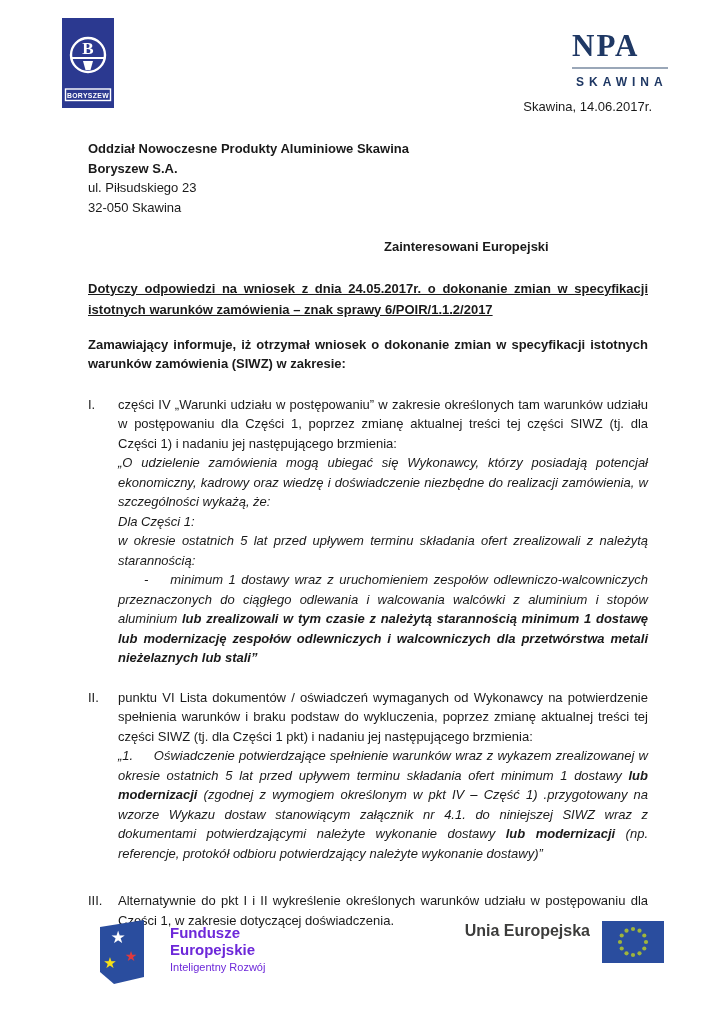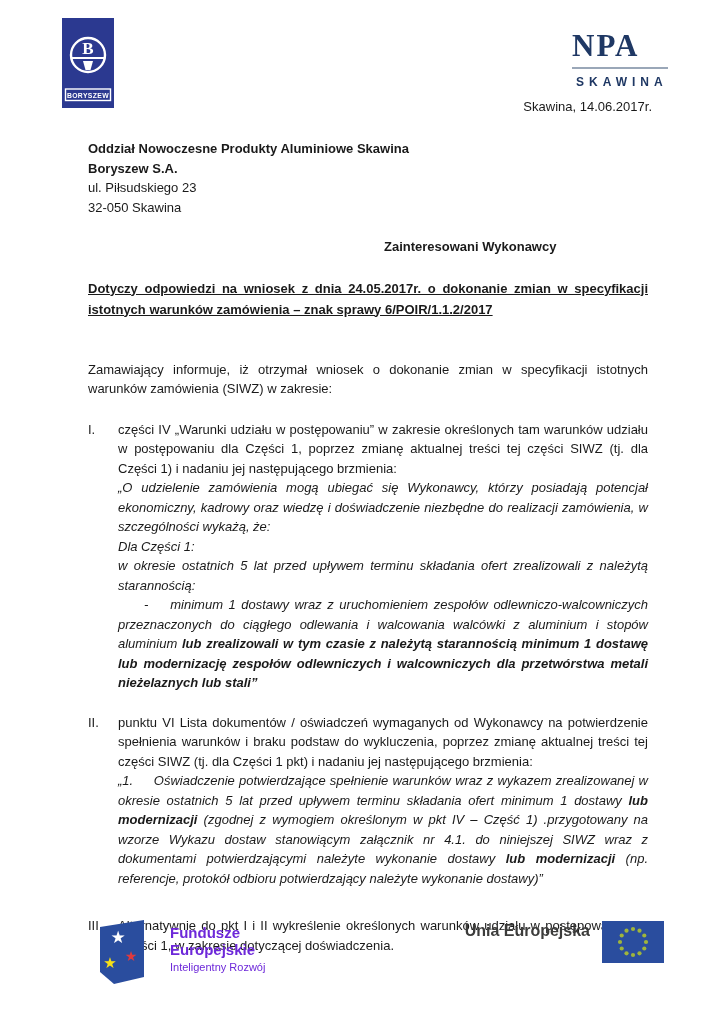--- a/index.html
+++ b/index.html
@@ -68,22 +68,22 @@
     font-weight: 700;
   }
   .subject {
     margin-top: 21px;
     font-weight: 700;
     text-align: justify;
     text-decoration: underline;
     line-height: 21px;
   }
   .intro {
-    margin-top: 40px;
-    font-weight: 400;
+    margin-top: 15px;
+    font-weight: 700;
     text-align: justify;
   }
   .list { margin-top: 21px; }
   .list-item { display: flex; }
   .list-item + .list-item { margin-top: 20px; }
   .list-item.gap-large { margin-top: 28px; }
   .item-num { width: 30px; flex: 0 0 30px; }
   .item-body { flex: 1; min-width: 0; }
   .item-para { text-align: justify; }
   .italic { font-style: italic; }
@@ -128,21 +128,21 @@
 
   <div class="content">
 
     <div class="sender">
       <div class="bold-line">Oddział Nowoczesne Produkty Aluminiowe Skawina</div>
       <div class="bold-line">Boryszew S.A.</div>
       <div>ul. Piłsudskiego 23</div>
       <div>32-050 Skawina</div>
     </div>
 
-    <div class="recipient">Zainteresowani Wykonawcy</div>
+    <div class="recipient">Zainteresowani Europejski</div>
 
     <div class="subject">Dotyczy odpowiedzi na wniosek z dnia 24.05.2017r. o dokonanie zmian w specyfikacji istotnych warunków zamówienia – znak sprawy 6/POIR/1.1.2/2017</div>
 
     <div class="intro">Zamawiający informuje, iż otrzymał wniosek o dokonanie zmian w specyfikacji istotnych warunków zamówienia (SIWZ) w zakresie:</div>
 
     <div class="list">
 
       <div class="list-item">
         <div class="item-num">I.</div>
         <div class="item-body">

